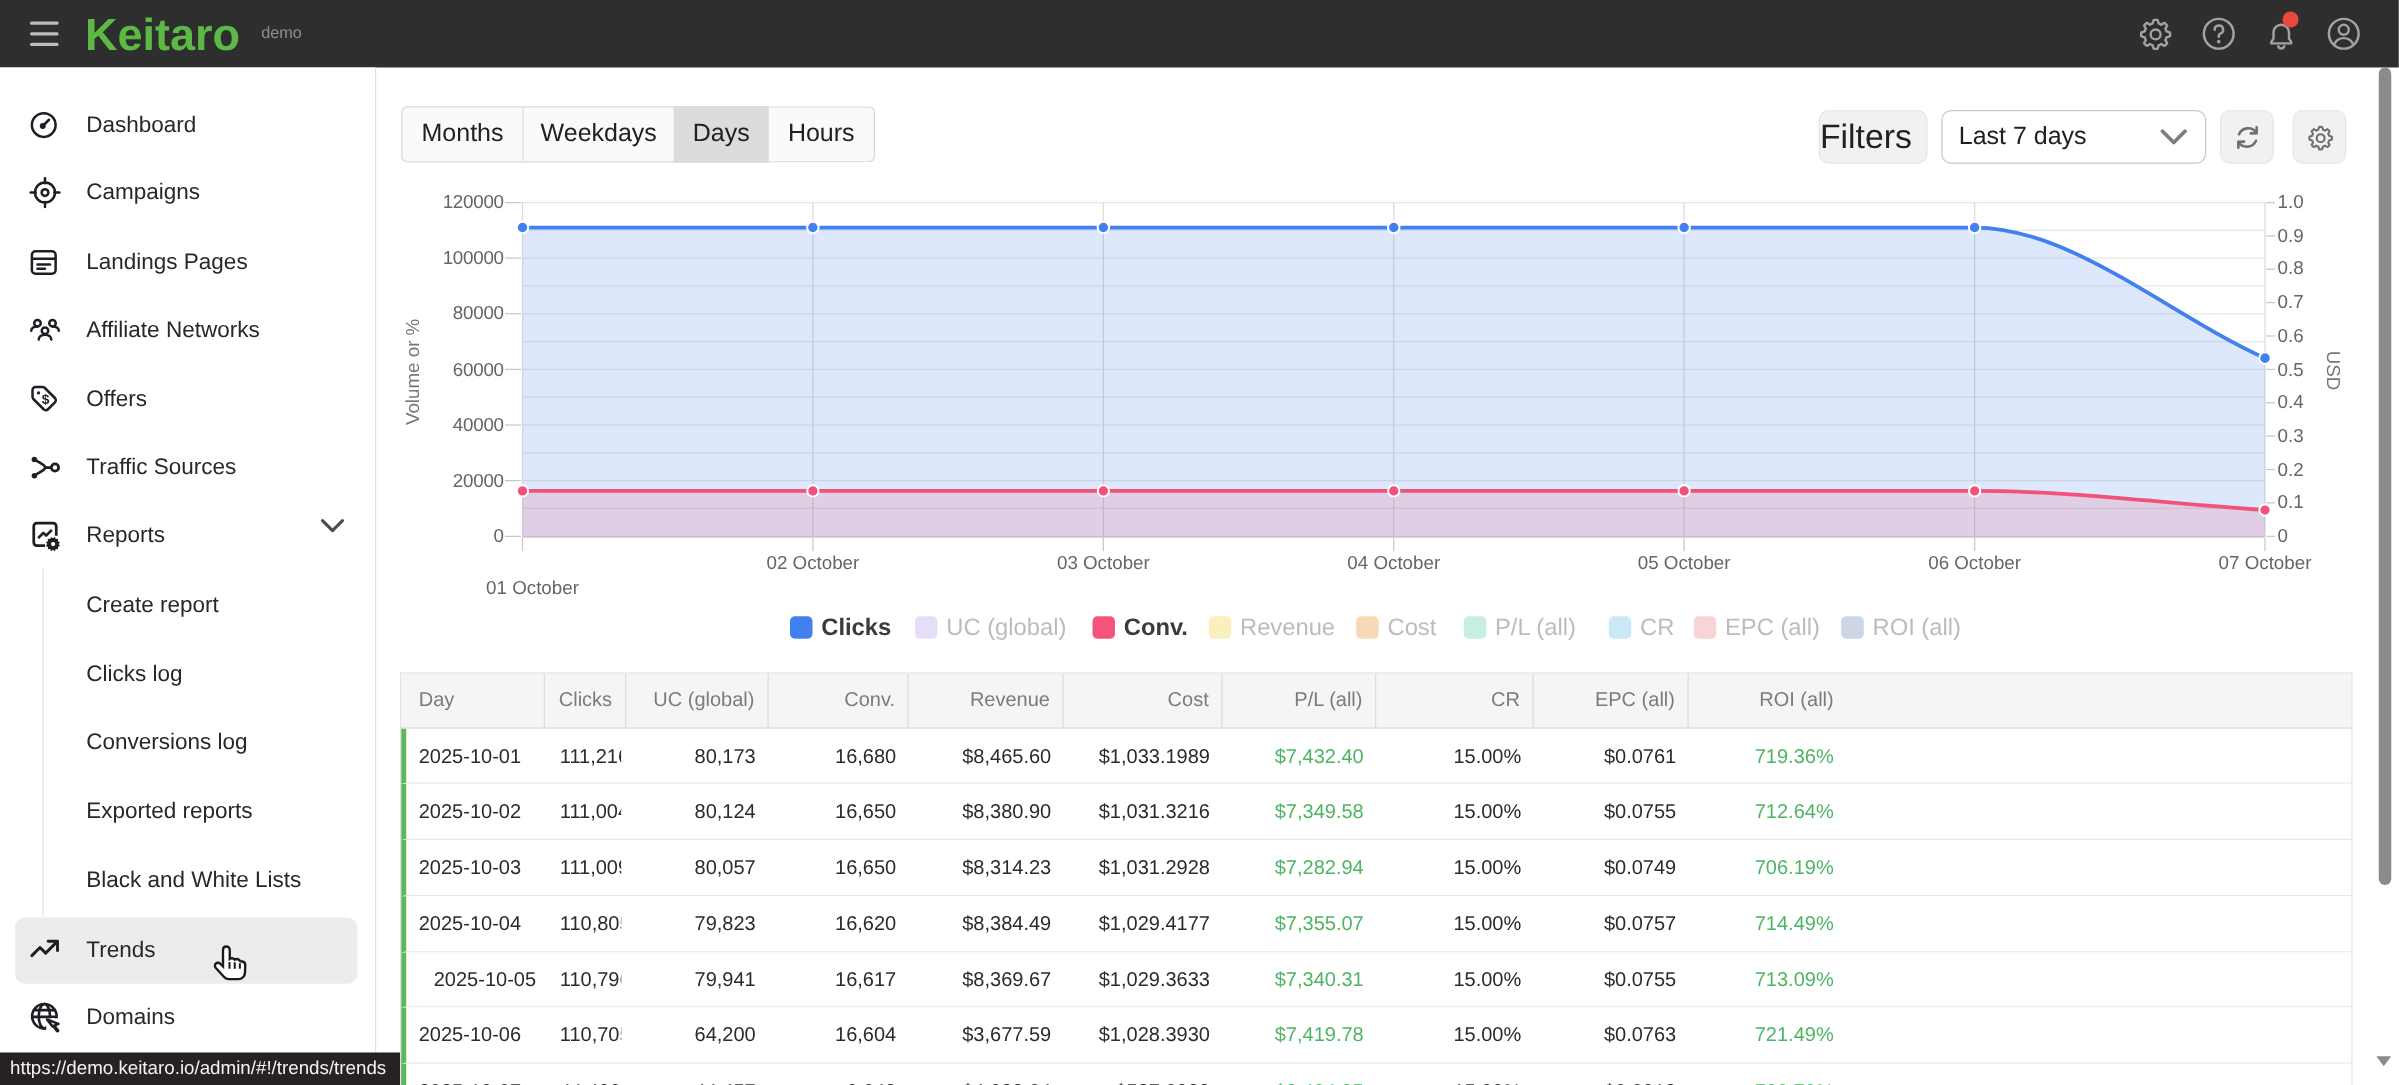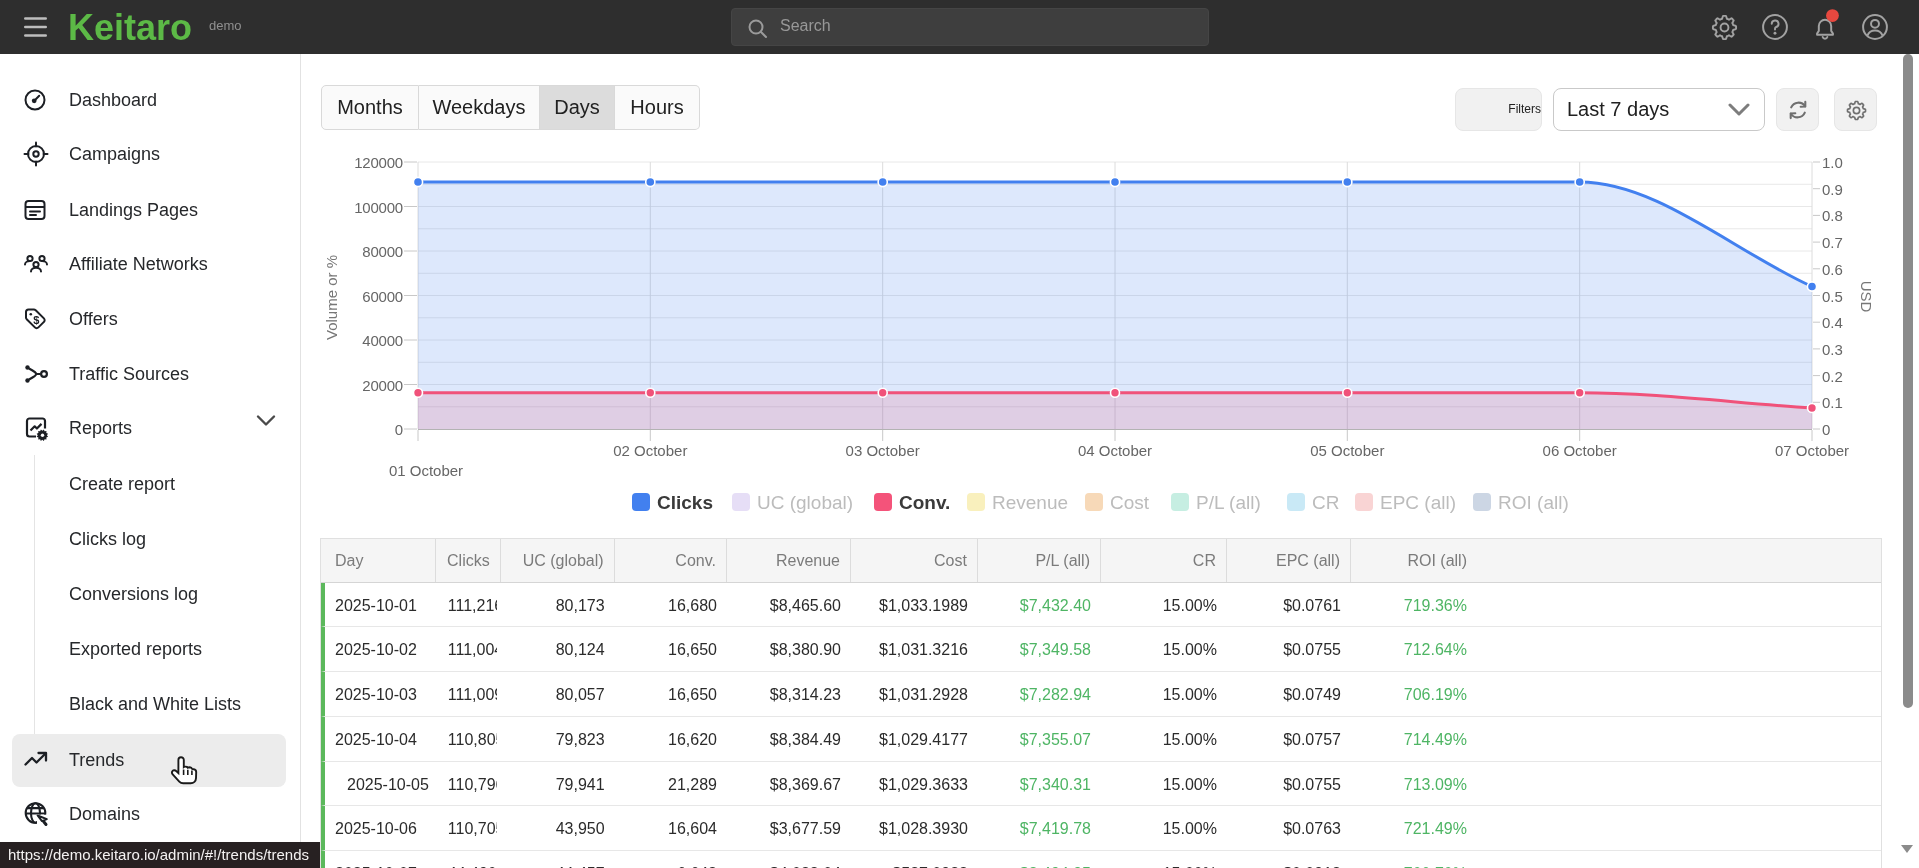--- a/index.html
+++ b/index.html
@@ -17,21 +17,21 @@
   .mi { position:absolute; left:0; width:300px; height:54px; }
   .mi .txt { position:absolute; left:69px; top:50%; transform:translateY(-50%); font-size:18px; color:#26282b; }
   .mi svg { position:absolute; left:23px; top:50%; transform:translateY(-50%); }
   .smi { position:absolute; left:69px; font-size:18px; color:#26282b; transform:translateY(-50%); }
   #trendsel { position:absolute; left:12px; top:734px; width:274px; height:53px; background:#ececec; border-radius:8px; }
   #subline { position:absolute; left:34px; top:455px; width:1px; height:279px; background:#e4e4e4; }
   
   #status { position:absolute; left:0; top:842px; width:327px; height:26px; border-radius:0 7px 0 0; background:#272122; color:#f4f2f2; font-size:15px; line-height:26px; padding-left:8px; }
   
   .seg { position:absolute; top:85px; height:45px; background:#fafafa; border:1px solid #d9d9d9; color:#212121; font-size:20px; text-align:center; line-height:43px; }
-  #filters { position:absolute; left:1455px; top:88px; width:87px; height:43px; background:#f1f1f1; border:1px solid #e6e6e6; border-radius:8px; color:#212121; font-size:12px; text-align:right; line-height:41px; }
+  #filters { position:absolute; left:1455px; top:88px; width:87px; height:43px; background:#f1f1f1; border:1px solid #e6e6e6; border-radius:8px; color:#212121; font-size:27px; text-align:left; line-height:41px; }
   #daysel { position:absolute; left:1553px; top:88px; width:212px; height:43px; background:#fff; border:1px solid #c9c9c9; border-radius:8px; color:#212121; font-size:20px; line-height:41px; padding-left:13px; }
   .sqbtn { position:absolute; top:88px; width:43px; height:43px; background:#f1f1f1; border:1px solid #e6e6e6; border-radius:8px; }
   
   .ylab { position:absolute; width:60px; text-align:right; font-size:15px; color:#666; transform:translateY(-50%); letter-spacing:-0.2px; }
   .y2lab { position:absolute; left:1822px; font-size:15px; color:#666; transform:translateY(-50%); }
   .xlab { position:absolute; top:442px; font-size:15px; color:#666; width:120px; text-align:center; }
   .leg { position:absolute; top:493px; height:19px; }
   .leg i { position:absolute; left:0; top:0; width:18px; height:18px; border-radius:4px; }
   .leg b { position:absolute; left:25px; top:-1px; font-weight:normal; font-size:19px; white-space:nowrap; }
   
@@ -49,27 +49,20 @@
 <div id="header">
   <svg class="abs" style="left:24px;top:16px" width="23" height="22" viewBox="0 0 23 22">
     <g stroke="#bdbdbd" stroke-width="2.6" stroke-linecap="round">
       <line x1="1.3" y1="2.5" x2="21.7" y2="2.5"></line>
       <line x1="1.3" y1="11" x2="21.7" y2="11"></line>
       <line x1="1.3" y1="19.5" x2="21.7" y2="19.5"></line>
     </g>
   </svg>
   <div id="logo">Keitaro</div>
   <div id="demo">demo</div>
-  <div id="search">
-    <svg class="abs" style="left:14px;top:8px" width="24" height="24" viewBox="0 0 24 24">
-      <circle cx="10" cy="10" r="6.5" fill="none" stroke="#9b9b9b" stroke-width="2"></circle>
-      <line x1="15" y1="15" x2="20" y2="20" stroke="#9b9b9b" stroke-width="2" stroke-linecap="round"></line>
-    </svg>
-    <span>Search</span>
-  </div>
 
   <svg class="abs" style="left:1711px;top:14px" width="27" height="27" viewBox="0 0 24 24" fill="none" stroke="#a2a2a2" stroke-width="1.7" stroke-linejoin="round">
     <path d="M22.3,12.0 L22.3,12.7 L22.2,13.3 L21.0,13.8 L19.7,14.1 L19.6,14.6 L19.4,15.1 L19.2,15.5 L18.9,16.0 L19.6,17.1 L20.2,18.3 L19.7,18.8 L19.3,19.3 L18.8,19.7 L18.3,20.2 L17.1,19.6 L16.0,18.9 L15.5,19.2 L15.1,19.4 L14.6,19.6 L14.1,19.7 L13.8,21.0 L13.3,22.2 L12.7,22.3 L12.0,22.3 L11.3,22.3 L10.7,22.2 L10.2,21.0 L9.9,19.7 L9.4,19.6 L8.9,19.4 L8.5,19.2 L8.0,18.9 L6.9,19.6 L5.7,20.2 L5.2,19.7 L4.7,19.3 L4.3,18.8 L3.8,18.3 L4.4,17.1 L5.1,16.0 L4.8,15.5 L4.6,15.1 L4.4,14.6 L4.3,14.1 L3.0,13.8 L1.8,13.3 L1.7,12.7 L1.7,12.0 L1.7,11.3 L1.8,10.7 L3.0,10.2 L4.3,9.9 L4.4,9.4 L4.6,8.9 L4.8,8.5 L5.1,8.0 L4.4,6.9 L3.8,5.7 L4.3,5.2 L4.7,4.7 L5.2,4.3 L5.7,3.8 L6.9,4.4 L8.0,5.1 L8.5,4.8 L8.9,4.6 L9.4,4.4 L9.9,4.3 L10.2,3.0 L10.7,1.8 L11.3,1.7 L12.0,1.7 L12.7,1.7 L13.3,1.8 L13.8,3.0 L14.1,4.3 L14.6,4.4 L15.1,4.6 L15.5,4.8 L16.0,5.1 L17.1,4.4 L18.3,3.8 L18.8,4.3 L19.3,4.7 L19.7,5.2 L20.2,5.7 L19.6,6.9 L18.9,8.0 L19.2,8.5 L19.4,8.9 L19.6,9.4 L19.7,9.9 L21.0,10.2 L22.2,10.7 L22.3,11.3 Z"></path>
     <circle cx="12" cy="12" r="3.5"></circle>
   </svg>
   <svg class="abs" style="left:1761px;top:13px" width="28" height="28" viewBox="0 0 24 24" fill="none" stroke="#a2a2a2" stroke-width="1.7">
     <circle cx="12" cy="12" r="10.2"></circle>
     <path d="M9.2 9.2a2.9 2.9 0 1 1 3.8 2.8c-.7.25-1 .8-1 1.5v.6" stroke-linecap="round"></path>
     <circle cx="12" cy="17.4" r="1.25" fill="#a2a2a2" stroke="none"></circle>
   </svg>
@@ -459,35 +452,35 @@
     <div style="width:124px;text-align:right;">$0.0757</div>
     <div style="width:126px;text-align:right;" class="grn">714.49%</div>
     <div style="flex:1;"></div>
   </div>
   <div class="trow">
     <div style="width:110.8px;text-align:left;padding-left:22px;">2025-10-05</div>
     <div style="width:64.9px;text-align:left;padding:0;">
         <span style="display:block;margin-left:12px;width:49px;overflow:hidden;">110,796</span>
       </div>
     <div style="width:113.9px;">79,941</div>
-    <div style="width:112.4px;">21,289</div>
+    <div style="width:112.4px;">16,617</div>
     <div style="width:124px;">$8,369.67</div>
     <div style="width:127px;">$1,029.3633</div>
     <div style="width:123px;" class="grn">$7,340.31</div>
     <div style="width:126px;">15.00%</div>
     <div style="width:124px;">$0.0755</div>
     <div style="width:126px;text-align:right;" class="grn">713.09%</div>
     <div style="flex:1;"></div>
   </div>
   <div class="trow">
     <div style="width:110.8px;text-align:left;padding-left:10px;">2025-10-06</div>
     <div style="width:64.9px;text-align:left;padding:0;">
         <span style="display:block;margin-left:12px;width:49px;overflow:hidden;">110,705</span>
       </div>
-    <div style="width:113.9px;">43,950</div>
+    <div style="width:113.9px;">64,200</div>
     <div style="width:112.4px;">16,604</div>
     <div style="width:124px;">$3,677.59</div>
     <div style="width:127px;">$1,028.3930</div>
     <div style="width:123px;" class="grn">$7,419.78</div>
     <div style="width:126px;">15.00%</div>
     <div style="width:124px;">$0.0763</div>
     <div style="width:126px;text-align:right;" class="grn">721.49%</div>
     <div style="flex:1;"></div>
   </div>
   <div class="trow">

